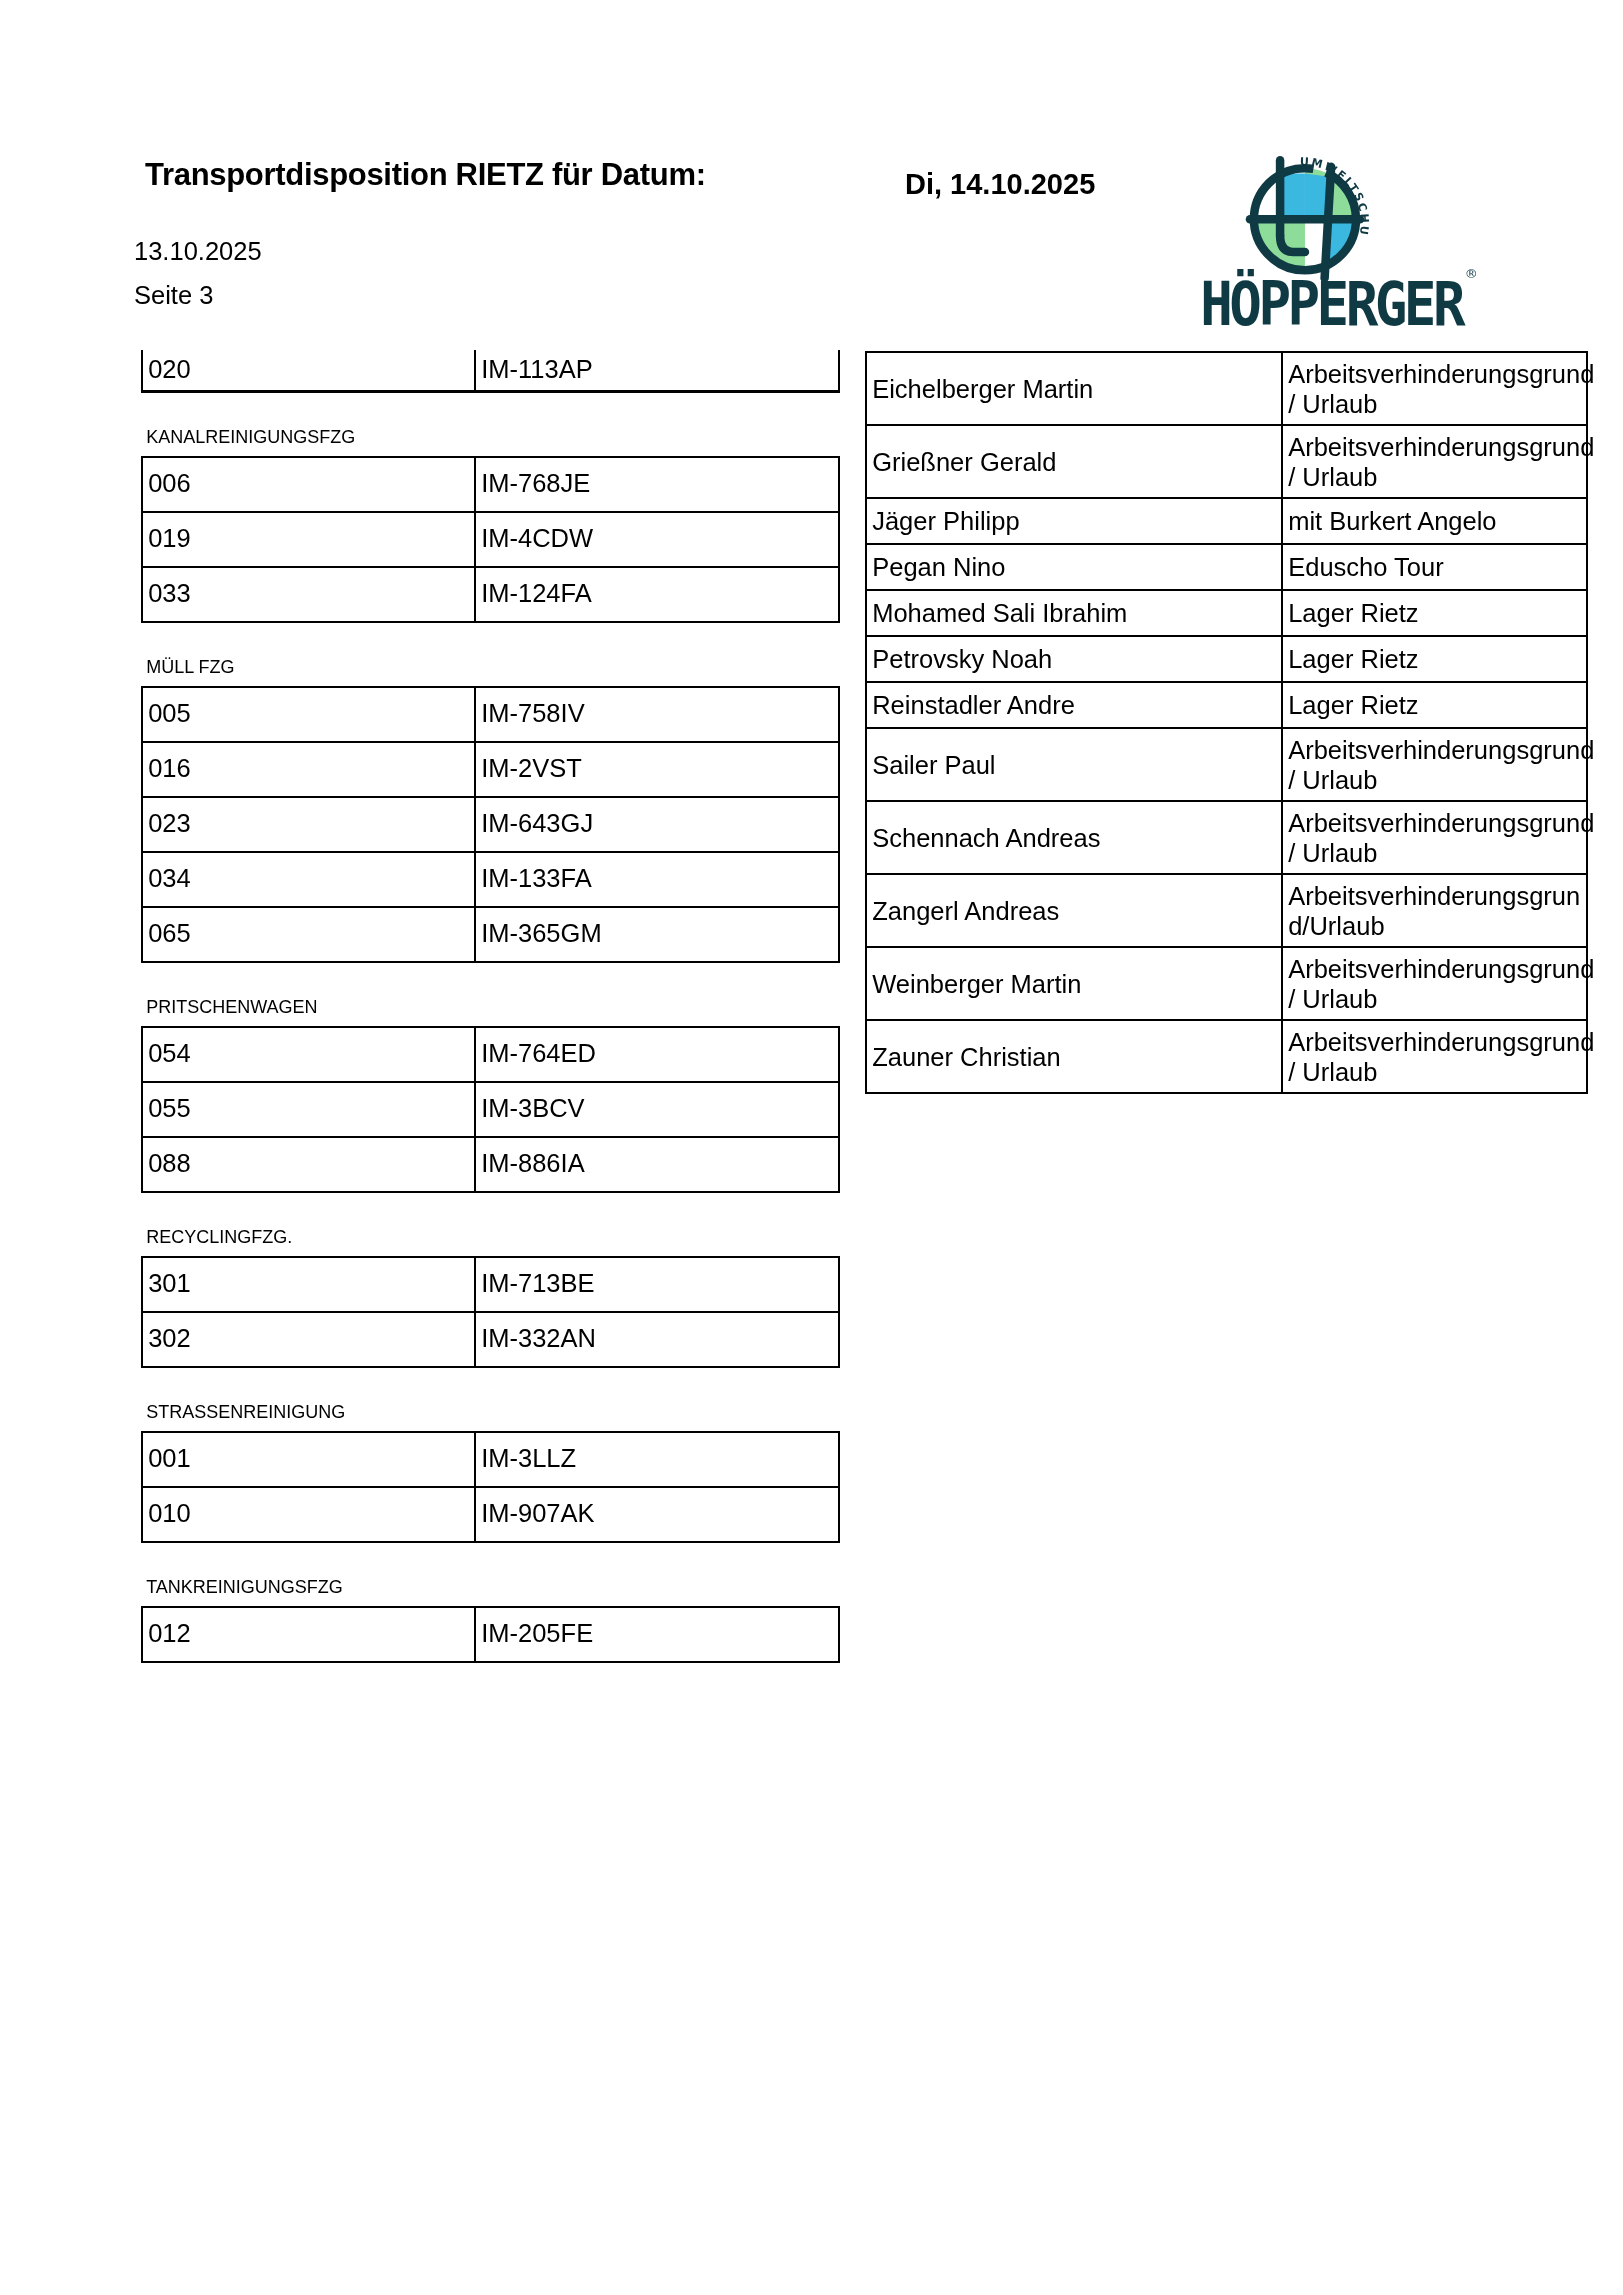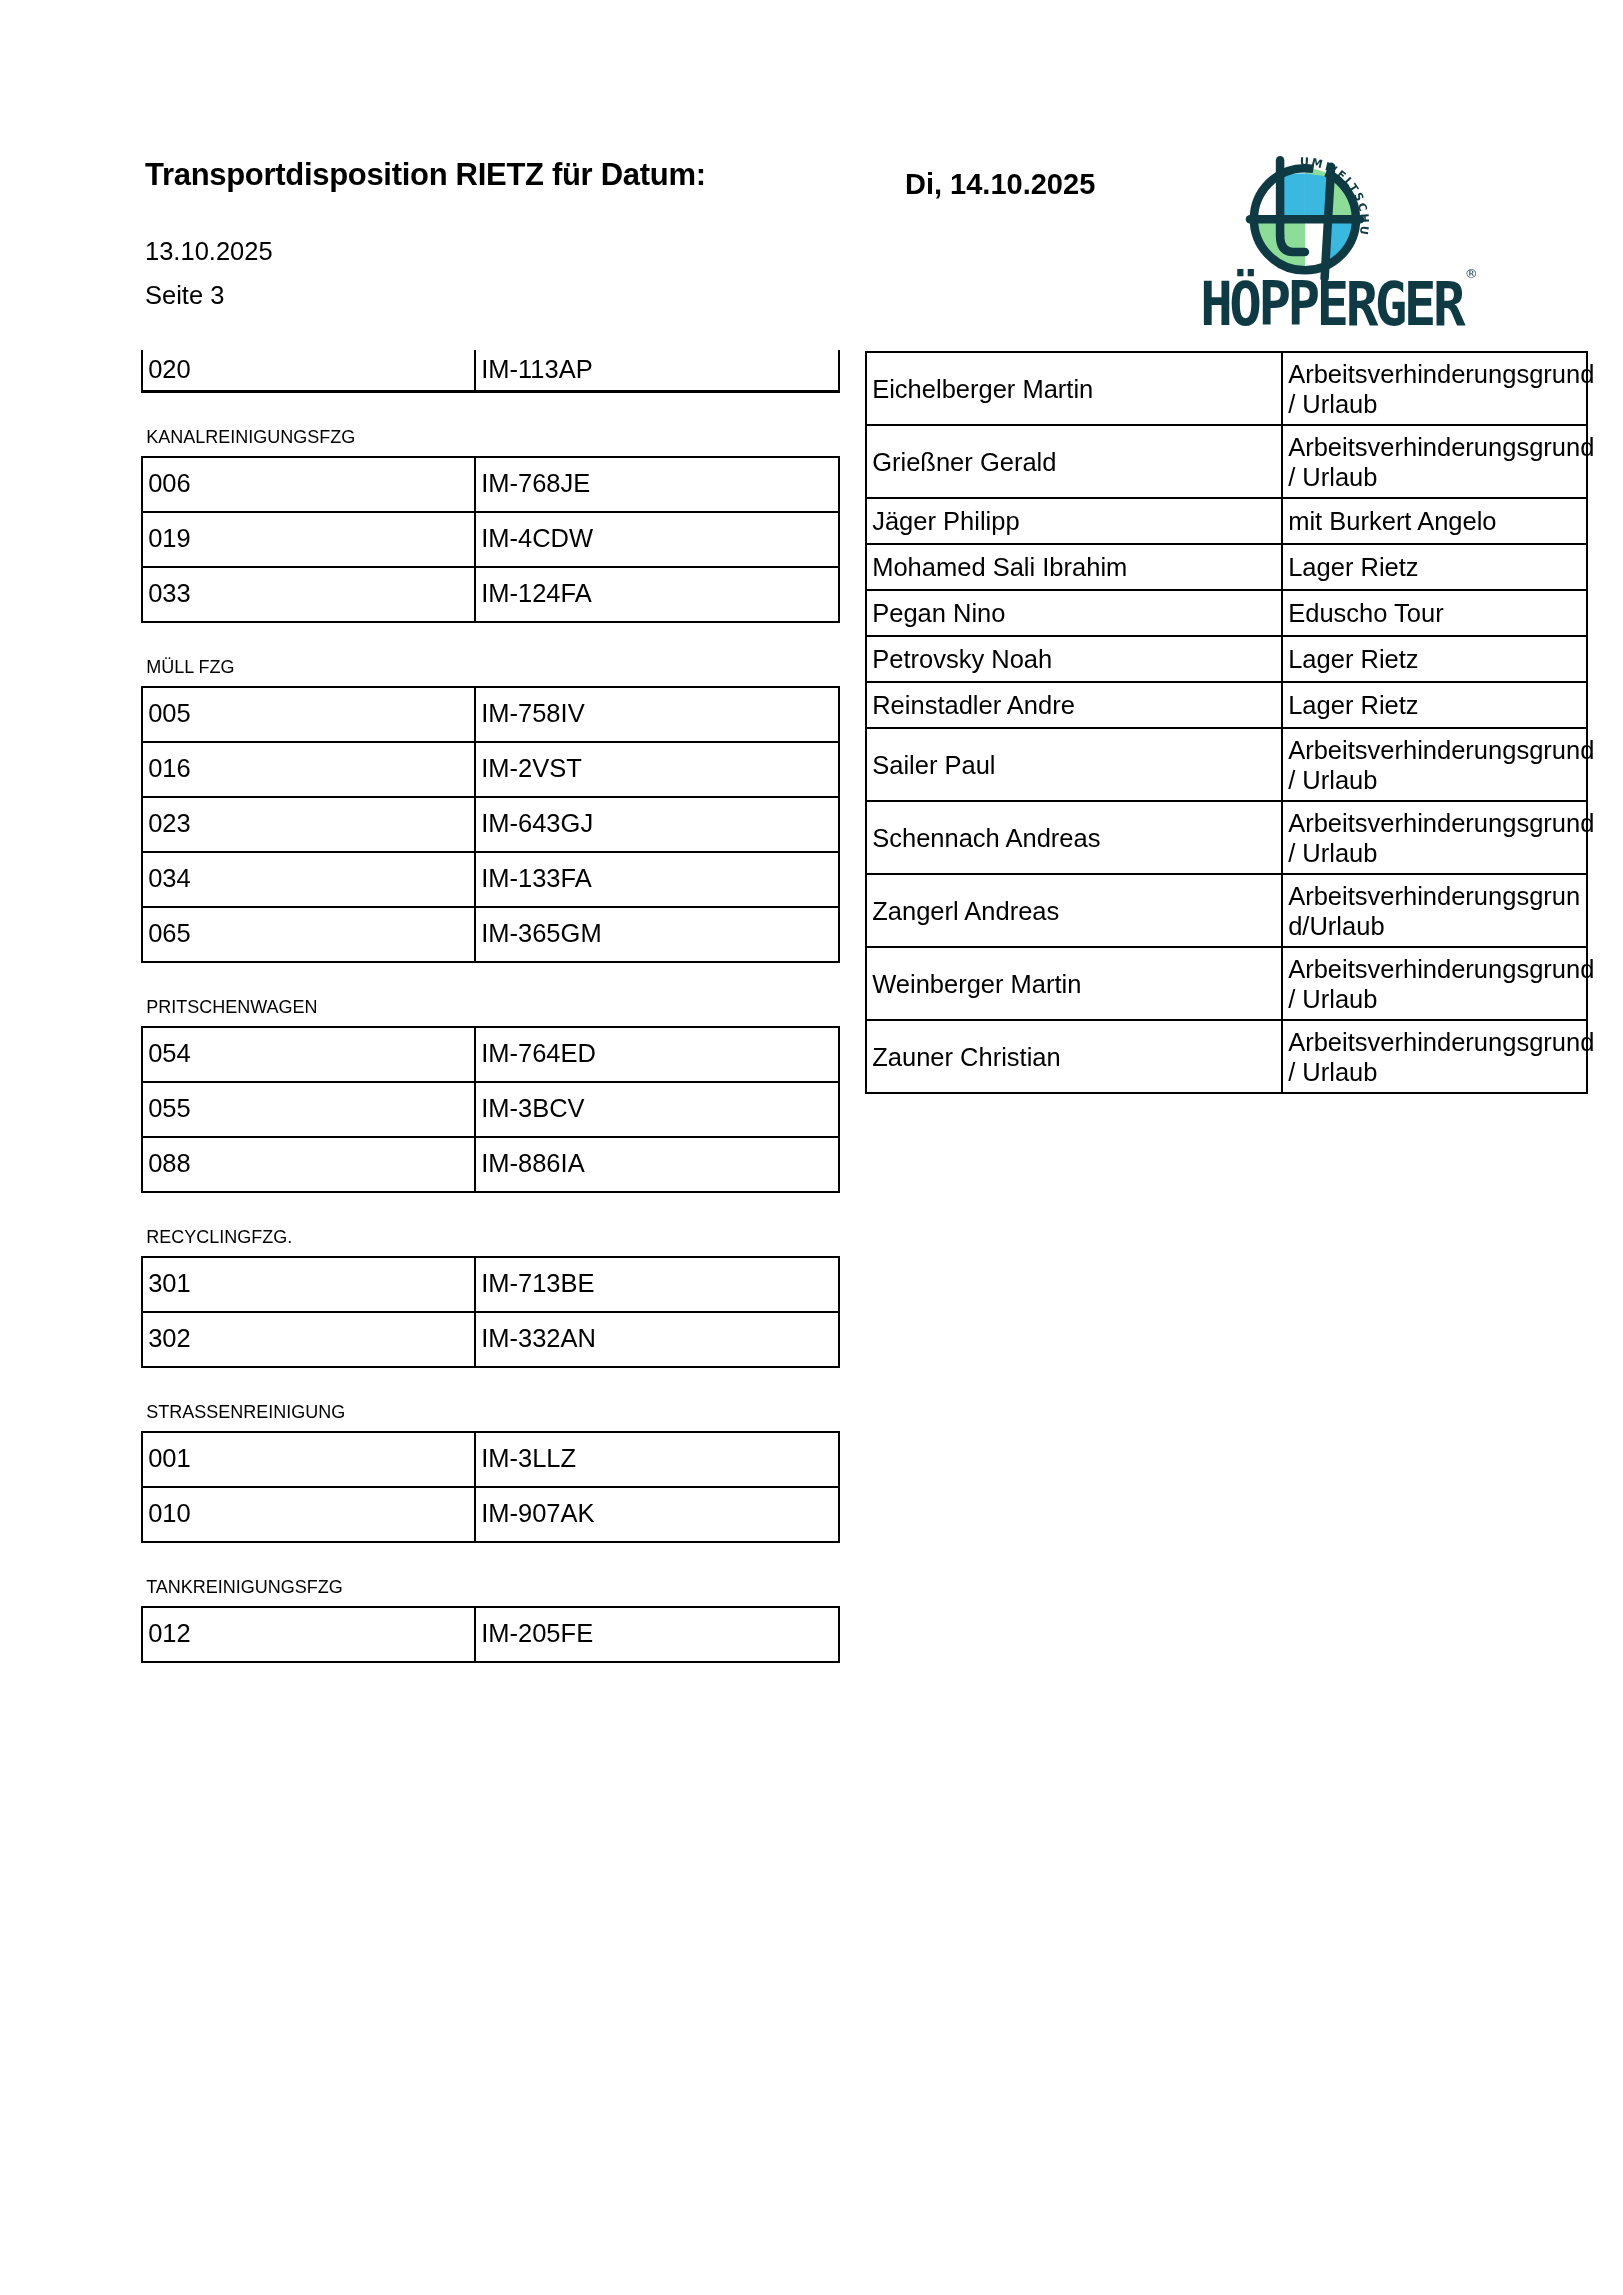--- a/index.html
+++ b/index.html
@@ -1,20 +1,20 @@
 <!DOCTYPE html>
 <html style="font-size:10.5px"><head>
 <meta charset="utf-8">
 <style>
   html, body { margin: 0; padding: 0; background: #ffffff; }
   body { width: 1623px; height: 2295px; position: relative; overflow: hidden;
          font-family: "Liberation Sans", "DejaVu Sans", sans-serif; color: #000; }
   .title { position: absolute; top: 157px; left: 145px; font-size: 31px; font-weight: bold; letter-spacing: -0.3px; }
   .title-date { position: absolute; top: 168px; left: 905px; font-size: 29px; font-weight: bold; }
-  .meta { position: absolute; left: 145px; font-size: 25.5px; }
+  .meta { position: absolute; left: 134px; font-size: 25.5px; }
   .logo { position: absolute; left: 1195px; top: 147px; width: 288px; height: 187px; }
 
   .left-col { position: absolute; left: 141px; top: 350px; width: 699px; }
   .section-title { font-size: 18px; font-weight: normal; height: 37px; line-height: 37px; padding-left: 5.2px; margin-top: 26px; }
   table.veh { border-collapse: collapse; width: 699px; table-layout: fixed; }
   table.veh td { border: 2.6px solid #000; height: 55px; padding: 0 0 0 5.2px; font-size: 25.5px; vertical-align: middle; line-height: 1; box-sizing: border-box; }
   table.veh td.c1 { width: 333px; }
   table.veh.first td { border-top: none; height: 41px; }
   table.veh.first tr td { border-bottom-width: 3.9px; }
 
@@ -178,28 +178,28 @@
         </tr>
     <tr class="tall">
           <td class="c1">Grießner Gerald</td>
           <td>Arbeitsverhinderungsgrund / Urlaub</td>
         </tr>
     <tr class="short">
           <td class="c1">Jäger Philipp</td>
           <td>mit Burkert Angelo</td>
         </tr>
     <tr class="short">
+          <td class="c1">Pegan Nino</td>
+          <td>Eduscho Tour</td>
+        </tr>
+    <tr class="short">
           <td class="c1">Mohamed Sali Ibrahim</td>
           <td>Lager Rietz</td>
         </tr>
     <tr class="short">
-          <td class="c1">Pegan Nino</td>
-          <td>Eduscho Tour</td>
-        </tr>
-    <tr class="short">
           <td class="c1">Petrovsky Noah</td>
           <td>Lager Rietz</td>
         </tr>
     <tr class="short">
           <td class="c1">Reinstadler Andre</td>
           <td>Lager Rietz</td>
         </tr>
     <tr class="tall">
           <td class="c1">Sailer Paul</td>
           <td>Arbeitsverhinderungsgrund / Urlaub</td>

